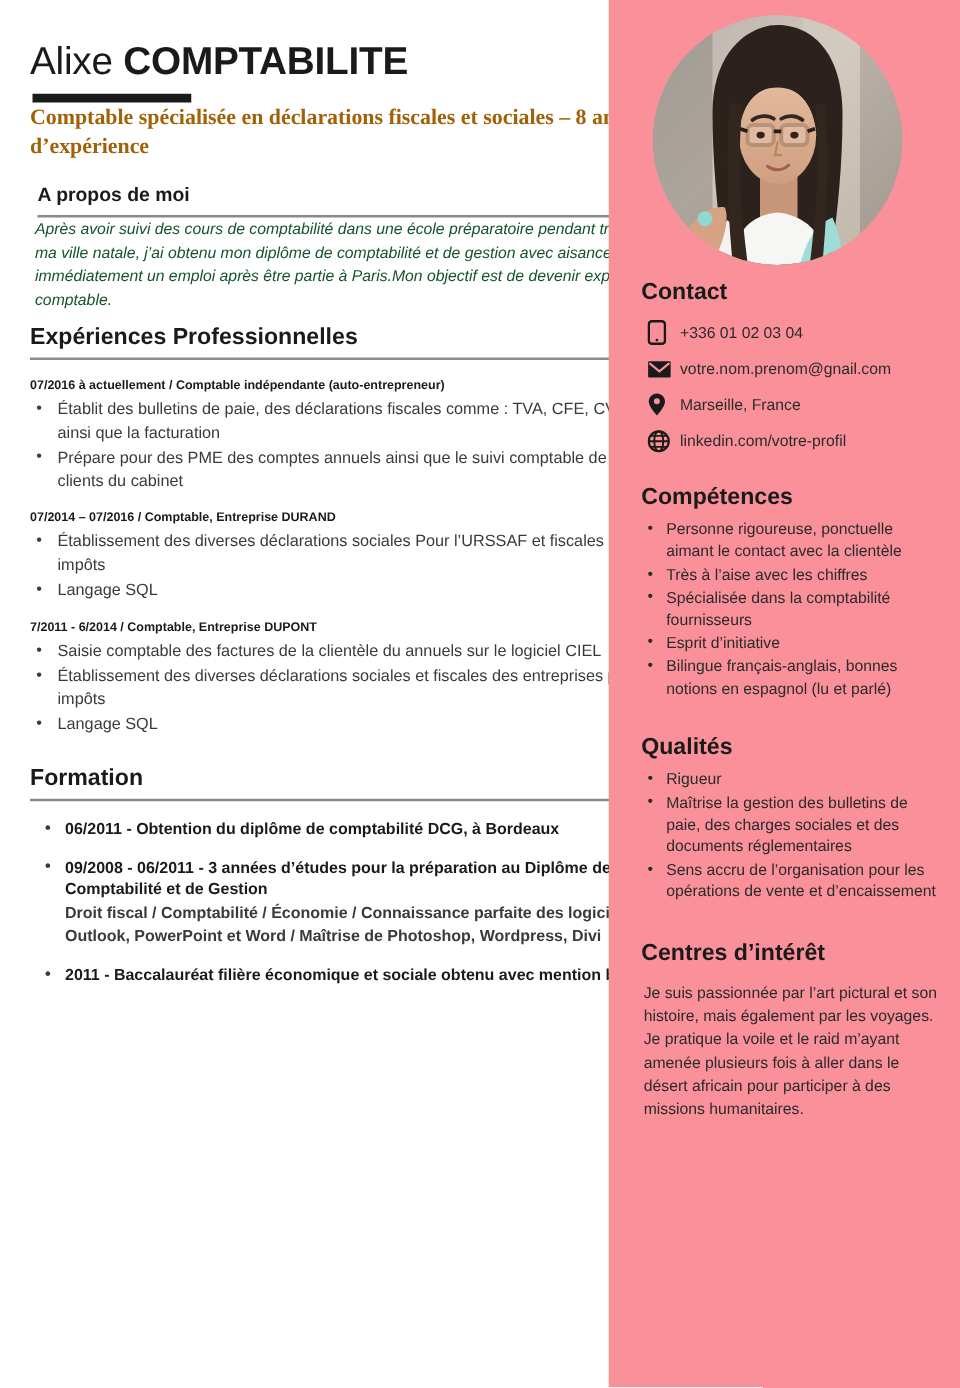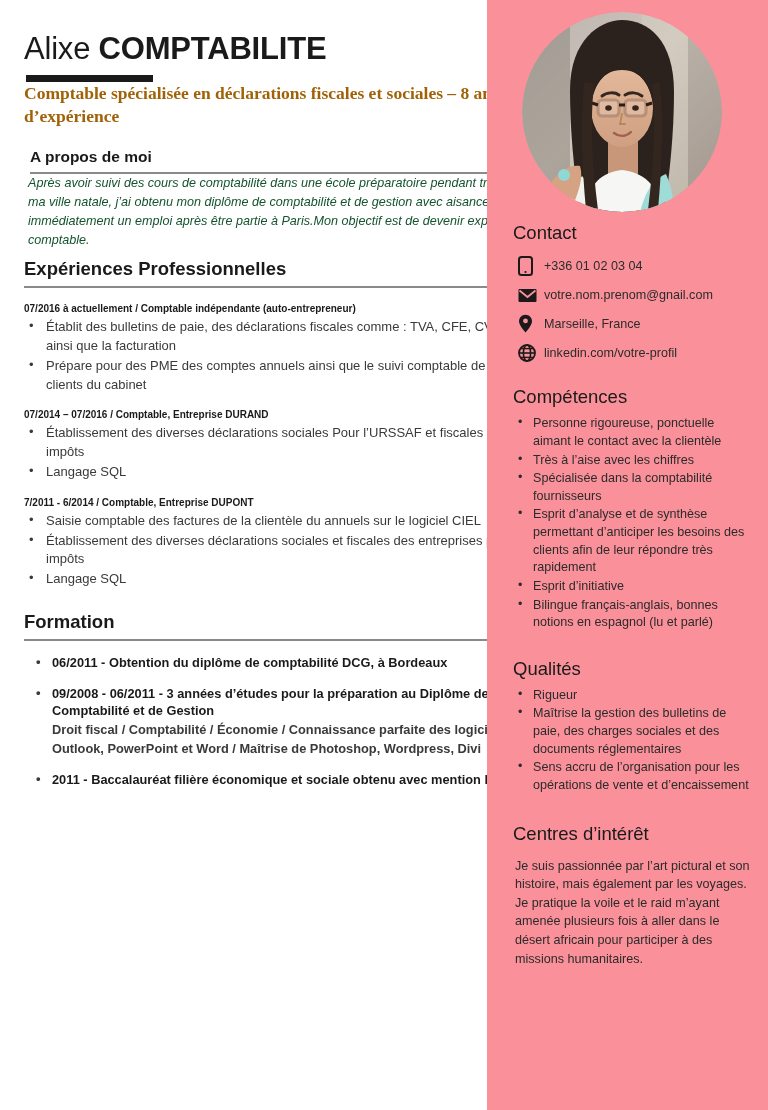--- a/index.html
+++ b/index.html
@@ -136,21 +136,21 @@
     top: 12px;
     width: 200px;
     height: 200px;
     border-radius: 50%;
     overflow: hidden;
   }
   .photo-wrap svg { display: block; }
 
   .r-head {
     font-size: 18.5px;
-    font-weight: 400;
+    font-weight: 700;
     color: #1a1a1a;
   }
   .r-head.contact   { margin-top: 222px; }
   .r-head.competences { margin-top: 24px; }
   .r-head.qualites  { margin-top: 26px; }
   .r-head.interets  { margin-top: 28px; }
 
   .contact-list { margin-top: 12px; }
   .contact-row {
     display: flex;
@@ -308,21 +308,20 @@
         <span class="contact-text">linkedin.com/votre-profil</span>
       </div>
 
     </div>
 
     <div class="r-head competences">Compétences</div>
     <ul class="r-dots">
       <li>Personne rigoureuse, ponctuelle aimant le contact avec la clientèle</li>
       <li>Très à l’aise avec les chiffres</li>
       <li>Spécialisée dans la comptabilité fournisseurs</li>
-      <li>Esprit d’analyse et de synthèse permettant d’anticiper les besoins des clients afin de leur répondre très rapidement</li>
       <li>Esprit d’initiative</li>
       <li>Bilingue français-anglais, bonnes notions en espagnol (lu et parlé)</li>
     </ul>
 
     <div class="r-head qualites">Qualités</div>
     <ul class="r-dots">
       <li>Rigueur</li>
       <li>Maîtrise la gestion des bulletins de paie, des charges sociales et des documents réglementaires</li>
       <li>Sens accru de l’organisation pour les opérations de vente et d’encaissement</li>
     </ul>

